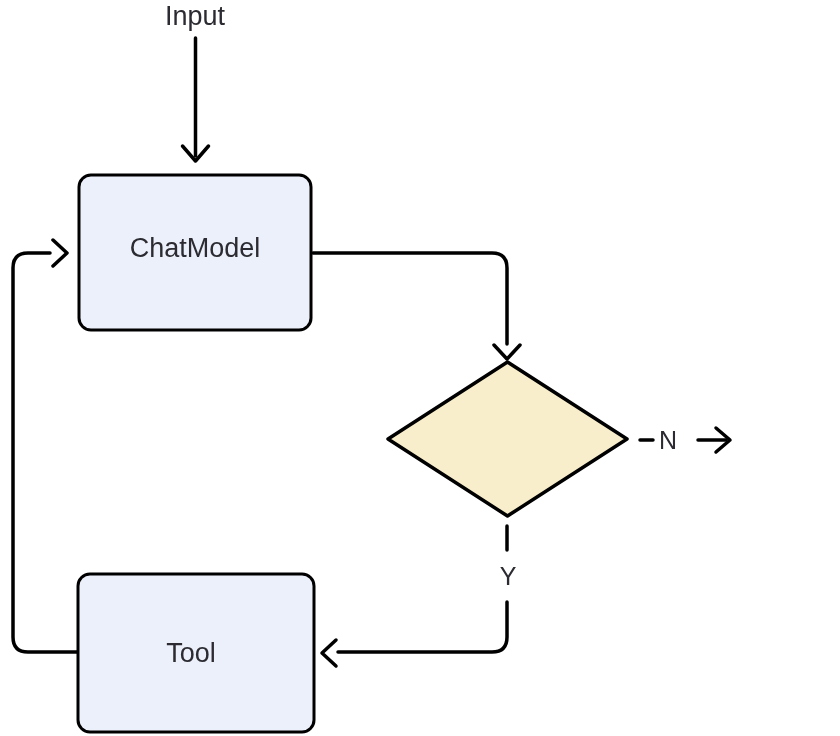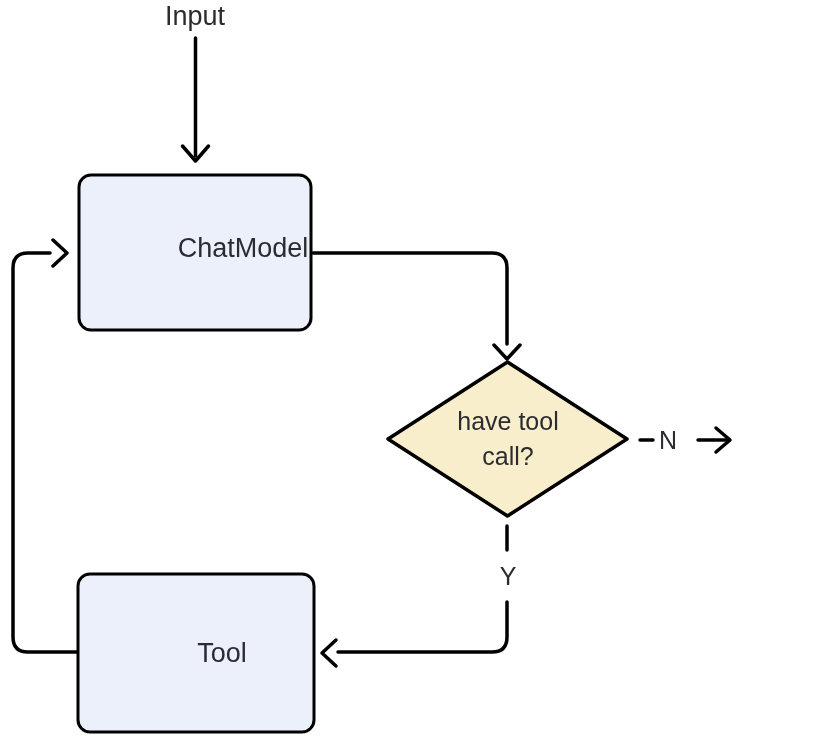--- a/index.html
+++ b/index.html
@@ -45,26 +45,26 @@
     font-size: 27px;
     white-space: pre-line;
   }
   .center {
     display: flex;
     align-items: center;
     justify-content: center;
     text-align: center;
   }
   .lbl-input    { left: 145px; top: 0px;   width: 100px; height: 32px; line-height: 32px; text-align: center; }
-  .lbl-chatmodel{ left: 79px;  top: 175px; width: 232px; height: 146px; padding-left: 48px; }
+  .lbl-chatmodel{ left: 79px;  top: 175px; width: 232px; height: 146px; }
   .lbl-decision { left: 443px; top: 394px; width: 130px; height: 90px; font-size: 25px; line-height: 35px; }
   .lbl-n        { left: 648px; top: 425px; width: 40px;  height: 30px; font-size: 25px; }
   .lbl-output   { left: 737px; top: 425px; height: 32px; line-height: 32px; }
   .lbl-y        { left: 488px; top: 561px; width: 40px;  height: 30px; font-size: 25px; }
-  .lbl-tool     { left: 92px;  top: 574px; width: 260px; height: 158px; text-align: center; }
+  .lbl-tool     { left: 61px;  top: 574px; width: 260px; height: 158px; text-align: center; }
 </style>
 </head>
 <body>
 
 <div class="canvas">
 
   <svg width="840" height="736" viewBox="0 0 840 736">
 
     <g>
       <path class="link" d="M195.5 38 V156"></path>
@@ -95,21 +95,20 @@
 
     <rect class="node-shape" x="79" y="175" width="232" height="155" rx="12"></rect>
     <rect class="node-shape" x="78" y="574" width="236" height="158" rx="12"></rect>
     <polygon class="decision-shape" points="507.5,362 627,439 507.5,516 388,439"></polygon>
   </svg>
 
   <div class="lbl lbl-input">Input</div>
 
   <div class="lbl lbl-chatmodel center">ChatModel</div>
 
-  <div class="lbl lbl-decision center">have tool call?</div>
 
   <div class="lbl lbl-n center">N</div>
 
 
   <div class="lbl lbl-y center">Y</div>
 
   <div class="lbl lbl-tool center">Tool</div>
 
 </div>
 

